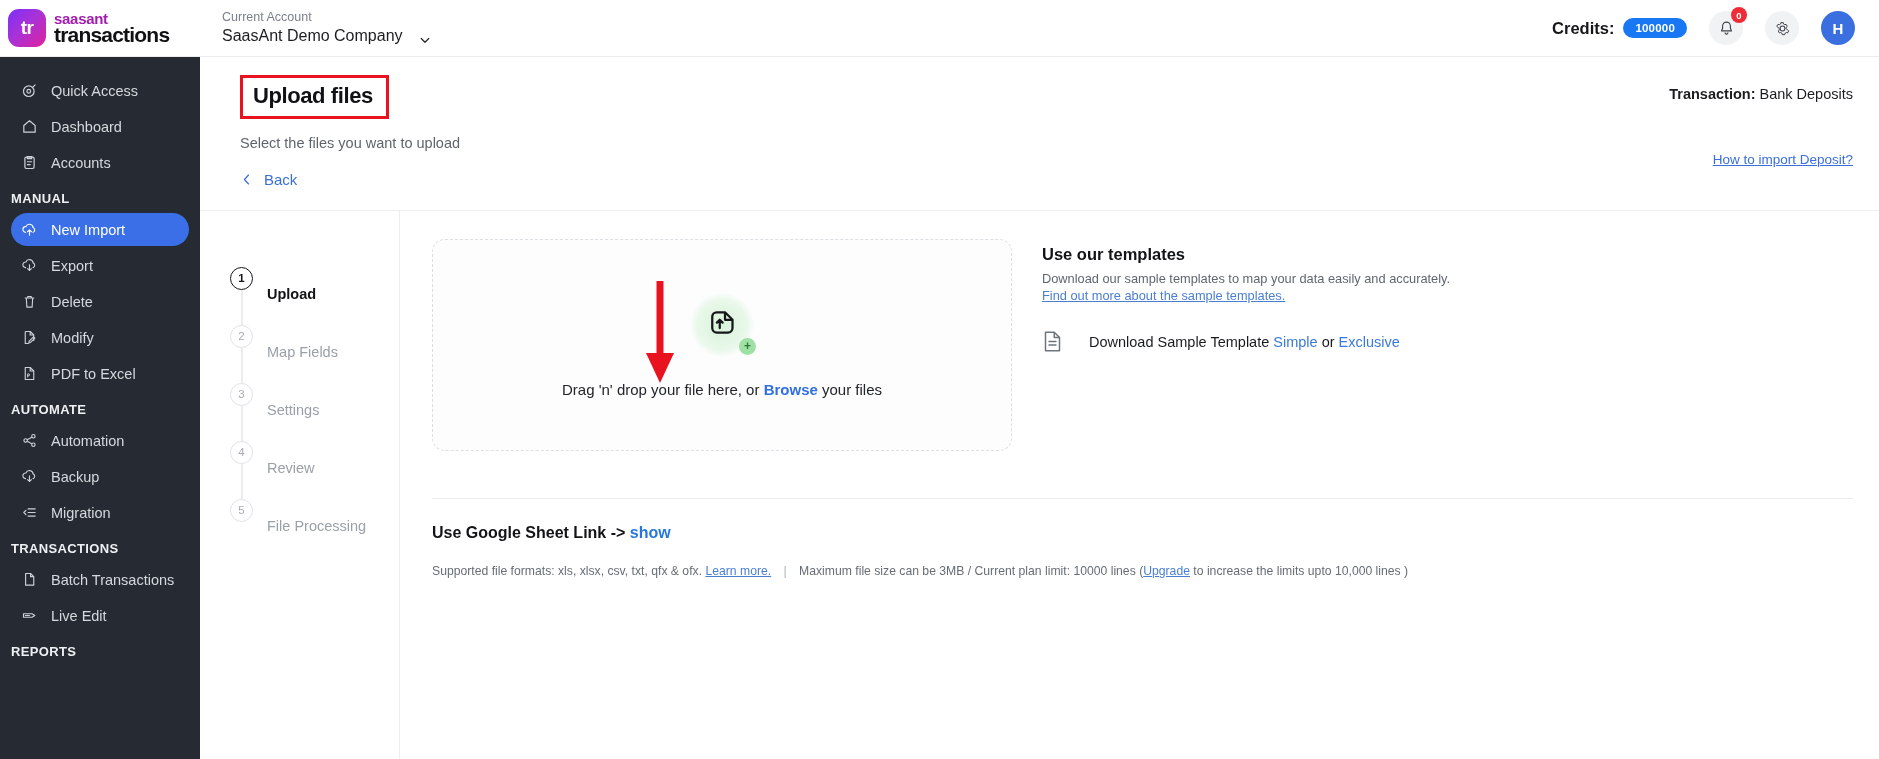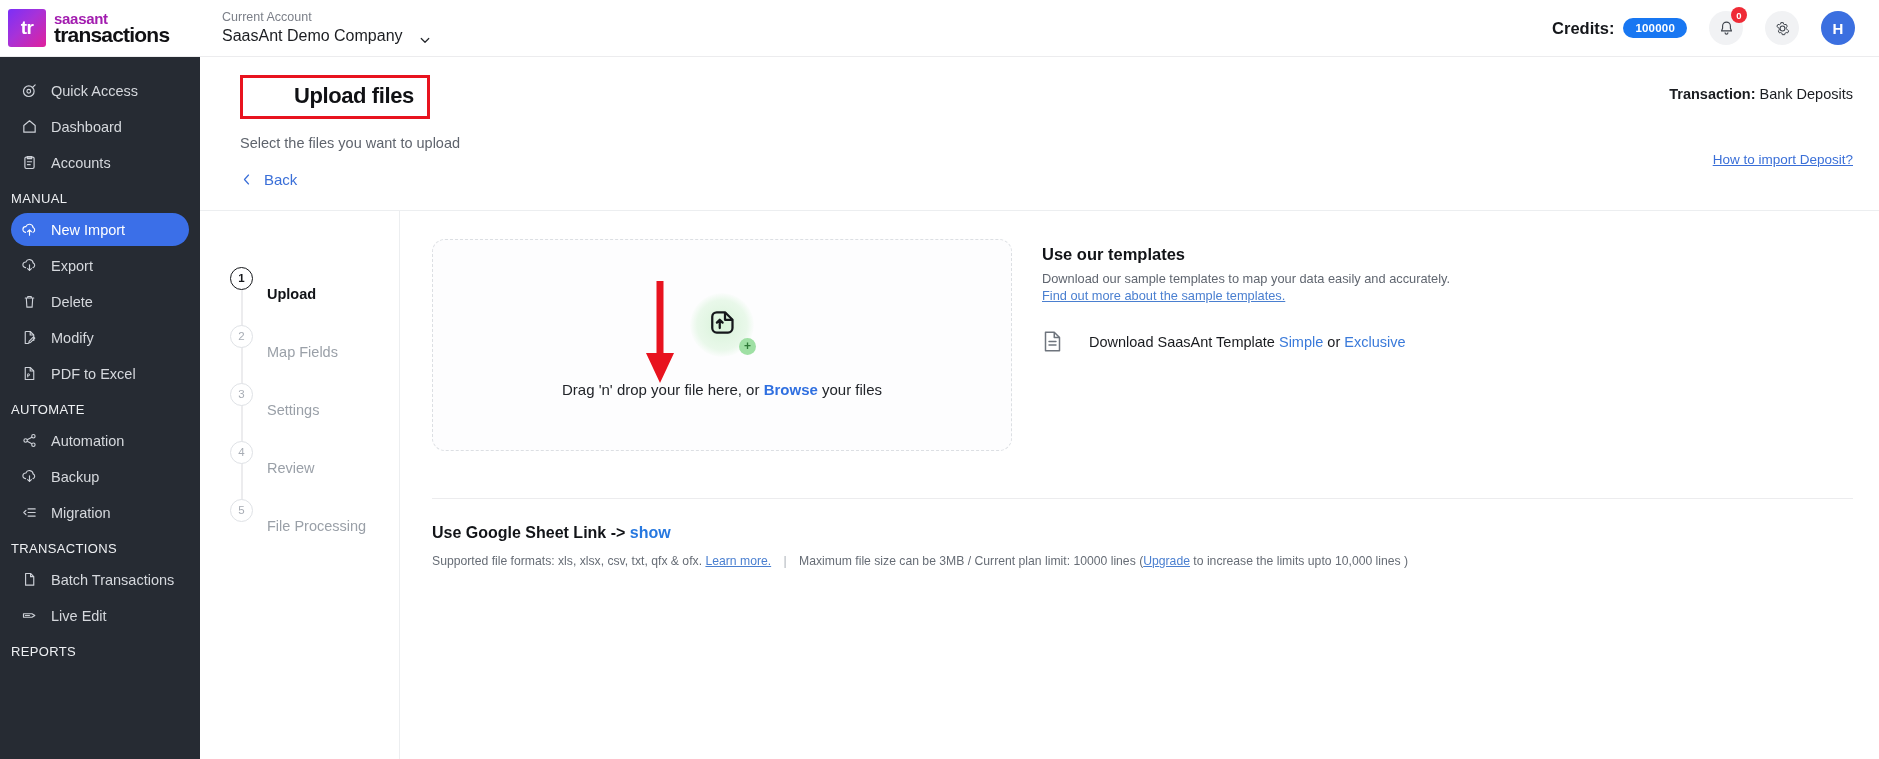--- a/index.html
+++ b/index.html
@@ -14,21 +14,21 @@
   
   .topbar {
     height: 57px; flex: 0 0 57px;
     display: flex; align-items: center;
     background: #ffffff;
     border-bottom: 1px solid #ececee;
     position: relative; z-index: 5;
   }
   .brand { width: 200px; display: flex; align-items: center; gap: 8px; padding-left: 8px; }
   .logo-mark {
-    width: 38px; height: 38px; border-radius: 3px;
+    width: 38px; height: 38px; border-radius: 11px;
     background: linear-gradient(135deg, #7b2ff7 0%, #a832d8 45%, #e0219c 100%);
     display: flex; align-items: center; justify-content: center;
     color: #fff; font-weight: 700; font-size: 19px; letter-spacing: -0.5px;
   }
   .logo-words { line-height: 1.02; }
   .logo-words .w1 { font-size: 15px; font-weight: 700; color: #a21caf; letter-spacing: -0.3px; display:block; }
   .logo-words .w2 { font-size: 21px; font-weight: 700; color: #111114; letter-spacing: -0.8px; display:block; margin-top:-2px;}
 
   .acct { margin-left: 22px; line-height: 1.25; }
   .acct .lbl { font-size: 12.5px; color: #7b7f88; display:block; }
@@ -71,32 +71,32 @@
   }
   .nav-item {
     display: flex; align-items: center; gap: 13px;
     height: 33px; margin: 3px 11px; padding-left: 10px;
     border-radius: 18px; color: #d5d8dd; font-size: 14.5px;
     white-space: nowrap;
   }
   .nav-item .ic { width: 17px; height: 17px; flex: 0 0 17px; display:block; }
   .nav-item.active { background: #3b6fe8; color: #ffffff; }
   .nav-group {
-    font-size: 13px; font-weight: 400; color: #eef0f3;
+    font-size: 13px; font-weight: 700; color: #eef0f3;
     letter-spacing: .35px; padding: 9px 0 4px 11px;
   }
 
   
   .main { flex: 1; min-width: 0; display: flex; flex-direction: column; background: #fff; }
 
   .page-head { position: relative; padding: 18px 26px 0 40px; height: 153px; flex:0 0 153px; }
   .title-box {
     display: inline-block; border: 3px solid #e8131f; padding: 5px 13px 7px 10px;
   }
-  .page-title { font-size: 22px; font-weight: 700; color: #101114; letter-spacing: -0.4px; margin-left: 41px; }
+  .page-title { font-size: 22px; font-weight: 700; color: #101114; letter-spacing: -0.4px; }
   .page-sub { font-size: 14.5px; color: #5f646d; margin-top: 16px; }
   .back-row { display: flex; align-items: center; gap: 11px; margin-top: 20px; }
   .back-chev { width: 13px; height: 13px; display:block; }
   .back-text { font-size: 15px; color: #3a6fd8; }
 
   .head-right { position: absolute; right: 26px; top: 17px; text-align: right; margin-top: 12px; }
   .txn-line { font-size: 14.5px; color: #1b1d21; }
   .txn-line b { font-weight: 700; }
   .howto { font-size: 13.5px; color: #3a6fd8; text-decoration: underline; margin-top: 50px; display:block;}
 
@@ -150,21 +150,21 @@
   .tpl-link { font-size: 12.8px; color: #4a7fd0; text-decoration: underline; display:block; margin-top: 2px; }
   .tpl-row { display: flex; align-items: center; gap: 26px; margin-top: 26px; }
   .tpl-file-ic { width: 21px; height: 25px; flex:0 0 21px; display:block; }
   .tpl-dl { font-size: 14.5px; color: #191b1f; }
   .tpl-dl a { color: #3a7ada; text-decoration: none; }
 
   .divider { height: 1px; background: #ececee; margin: 47px 0 0 0; }
 
   .gs-row { margin-top: 25px; font-size: 16px; font-weight: 700; color: #121418; }
   .gs-row .show { color: #2678e0; }
-  .formats { margin-top: 12px; font-size: 12.2px; color: #676d76; }
+  .formats { margin-top: 22px; font-size: 12.2px; color: #676d76; }
   .formats a { color: #4a7fd0; text-decoration: underline; }
   .formats .sep { padding: 0 9px; color: #aeb3ba; }
 
   
   .red-arrow { position: absolute; pointer-events: none; }
 </style>
 </head>
 <body>
 
 <div id="app">
@@ -400,21 +400,21 @@
               <div class="tpl-title">Use our templates</div>
               <div class="tpl-desc">Download our sample templates to map your data easily and  accurately.</div>
               <a class="tpl-link">Find out more about the sample templates.</a>
               <div class="tpl-row">
                 <svg class="tpl-file-ic" viewBox="0 0 24 26">
                   <path d="M4 2.5h10l6 6v15H4z" fill="none" stroke="#6e747d" stroke-width="1.7" stroke-linejoin="round"></path>
                   <path d="M14 2.5v6h6" fill="none" stroke="#6e747d" stroke-width="1.7" stroke-linejoin="round"></path>
                   <path d="M8 13h8M8 17h8" stroke="#6e747d" stroke-width="1.6" stroke-linecap="round"></path>
                 </svg>
                 <div class="tpl-dl">
-                  <span>Download SaasAnt Template</span>
+                  <span>Download Sample Template</span>
                   <a>Simple</a>
                   <span>or</span>
                   <a>Exclusive</a>
                 </div>
               </div>
             </div>
           </div>
 
           <div class="divider"></div>
 

